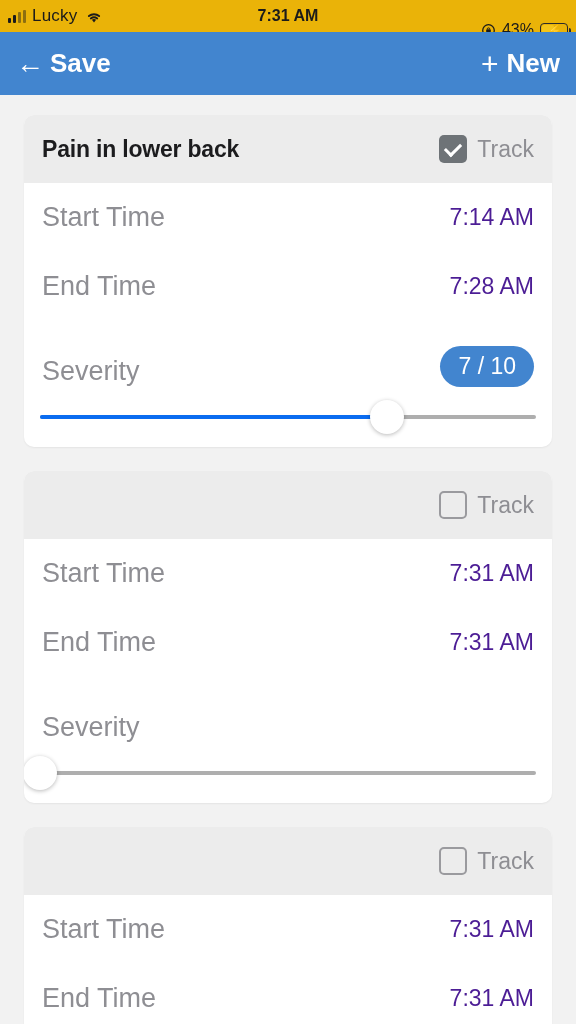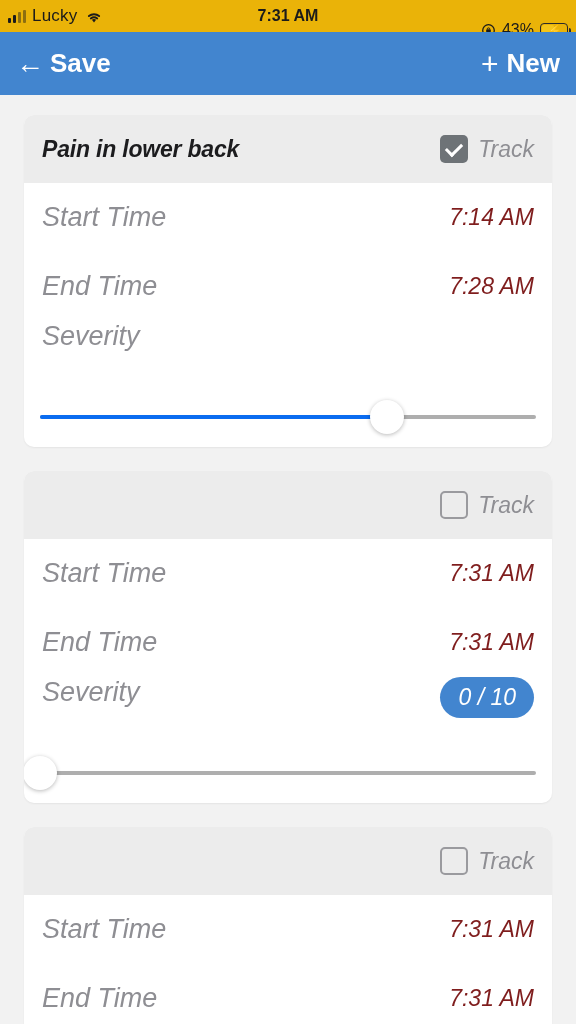--- a/index.html
+++ b/index.html
@@ -62,21 +62,20 @@
     font-size:27px; font-weight:700; color:#fff; pointer-events:none;
     letter-spacing:.2px;
   }
   .nav-right{ margin-left:auto; }
 
   
   .content{
     position:absolute; top:95px; left:0; right:0; bottom:0;
     background:#f2f2f2; overflow:hidden;
     padding:20px 24px 15px 24px;
-    font-style:italic;
   }
   .card{
     background:#ffffff; border-radius:10px; overflow:hidden;
     margin-bottom:24px; box-shadow:0 1px 2px rgba(0,0,0,.06);
   }
   .card-header{
     background:#ececec; height:68px; display:flex; align-items:center;
     padding:0 18px;
   }
   .card-title{
@@ -94,23 +93,23 @@
   .checkbox.on:after{
     content:""; width:13px; height:7px; border-left:3px solid #fff;
     border-bottom:3px solid #fff; transform:rotate(-45deg); margin-top:-3px;
   }
   .track-label{ font-size:23px; color:#8e8e93; font-weight:400; }
 
   .row{
     height:69px; display:flex; align-items:center; padding:0 18px;
   }
   .row-label{ font-size:27px; color:#8e8e93; font-weight:400; }
-  .row-value{ margin-left:auto; font-size:23px; color:#7f1d1d; font-weight:400; }
-
-  .sev-row{ height:66px; display:flex; align-items:flex-start; padding:0 18px; }
+  .row-value{ margin-left:auto; font-size:23px; color:#4c1d95; font-weight:400; }
+
+  .sev-row{ height:66px; display:flex; align-items:flex-end; padding:0 18px; }
   .badge{
     margin-left:auto; background:#4285cf; color:#fff;
     border-radius:22px; padding:7px 18px; font-size:23px; font-weight:400;
     min-width:90px; text-align:center;
   }
   .slider-row{ height:60px; display:flex; align-items:center; padding:0 16px; position:relative;}
   .slider{
     position:relative; width:100%; height:30px; display:flex; align-items:center;
   }
   .track-bg{
@@ -190,20 +189,21 @@
     <div class="row">
       <span class="row-label">Start Time</span>
       <span class="row-value">7:14 AM</span>
     </div>
     <div class="row">
       <span class="row-label">End Time</span>
       <span class="row-value">7:28 AM</span>
     </div>
     <div class="sev-row">
       <span class="row-label">Severity</span>
+      <span class="badge">7 / 10</span>
     </div>
     <div class="slider-row">
       <div class="slider">
         <span class="track-bg"></span>
         <span class="track-fill" style="width:70%"></span>
         <span class="thumb" style="left:70%"></span>
       </div>
     </div>
   </div>
 
@@ -217,21 +217,20 @@
     <div class="row">
       <span class="row-label">Start Time</span>
       <span class="row-value">7:31 AM</span>
     </div>
     <div class="row">
       <span class="row-label">End Time</span>
       <span class="row-value">7:31 AM</span>
     </div>
     <div class="sev-row">
       <span class="row-label">Severity</span>
-      <span class="badge">0 / 10</span>
     </div>
     <div class="slider-row">
       <div class="slider">
         <span class="track-bg"></span>
         <span class="track-fill" style="width:0%"></span>
         <span class="thumb" style="left:0%"></span>
       </div>
     </div>
   </div>
 

